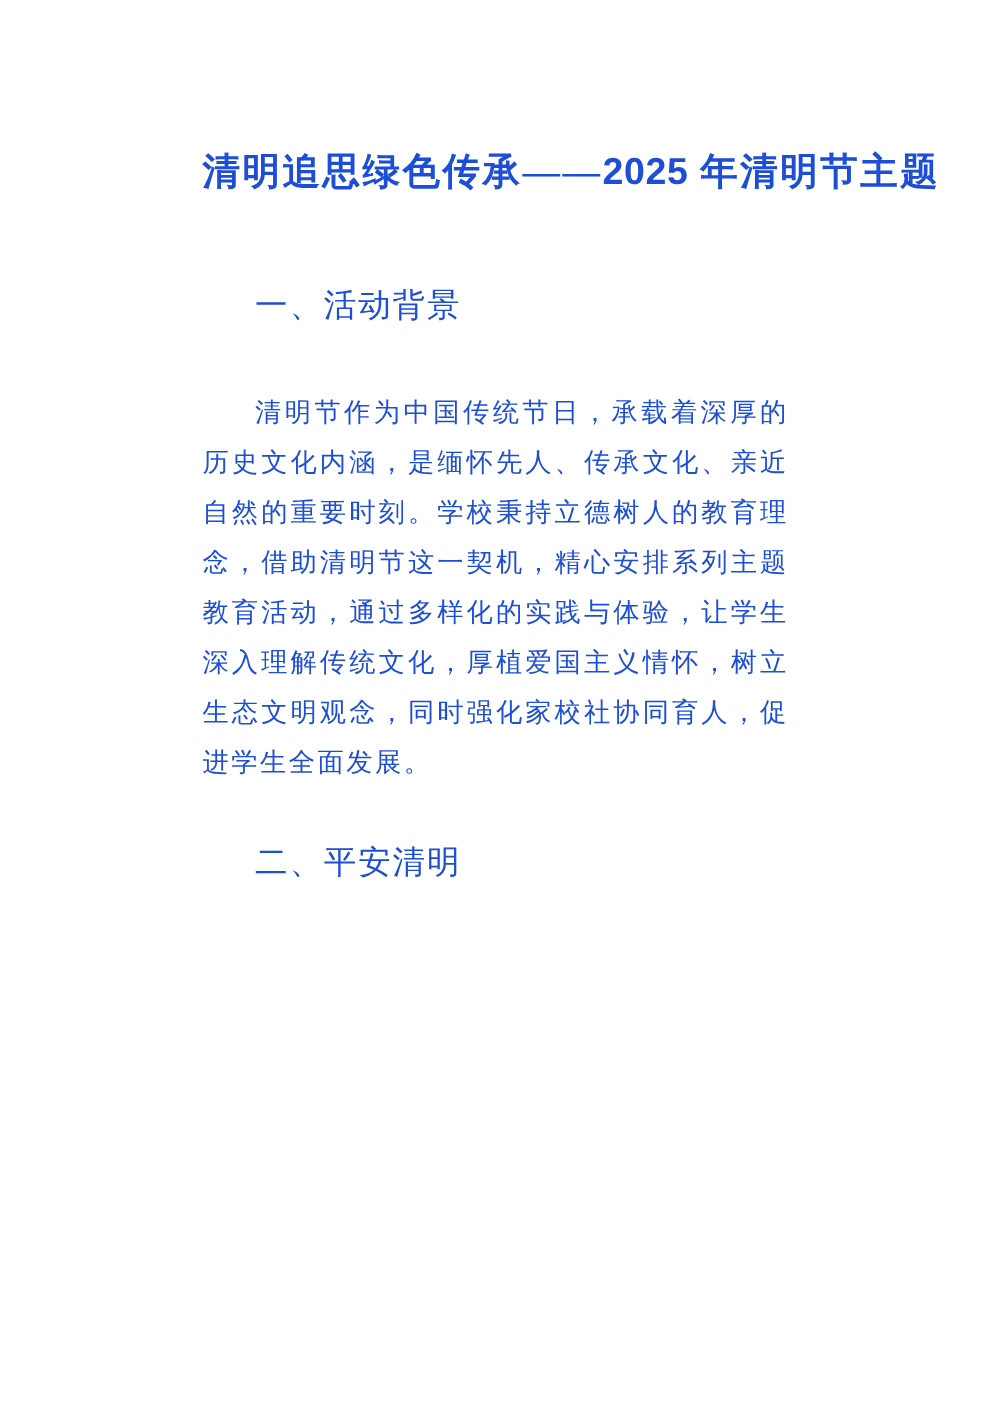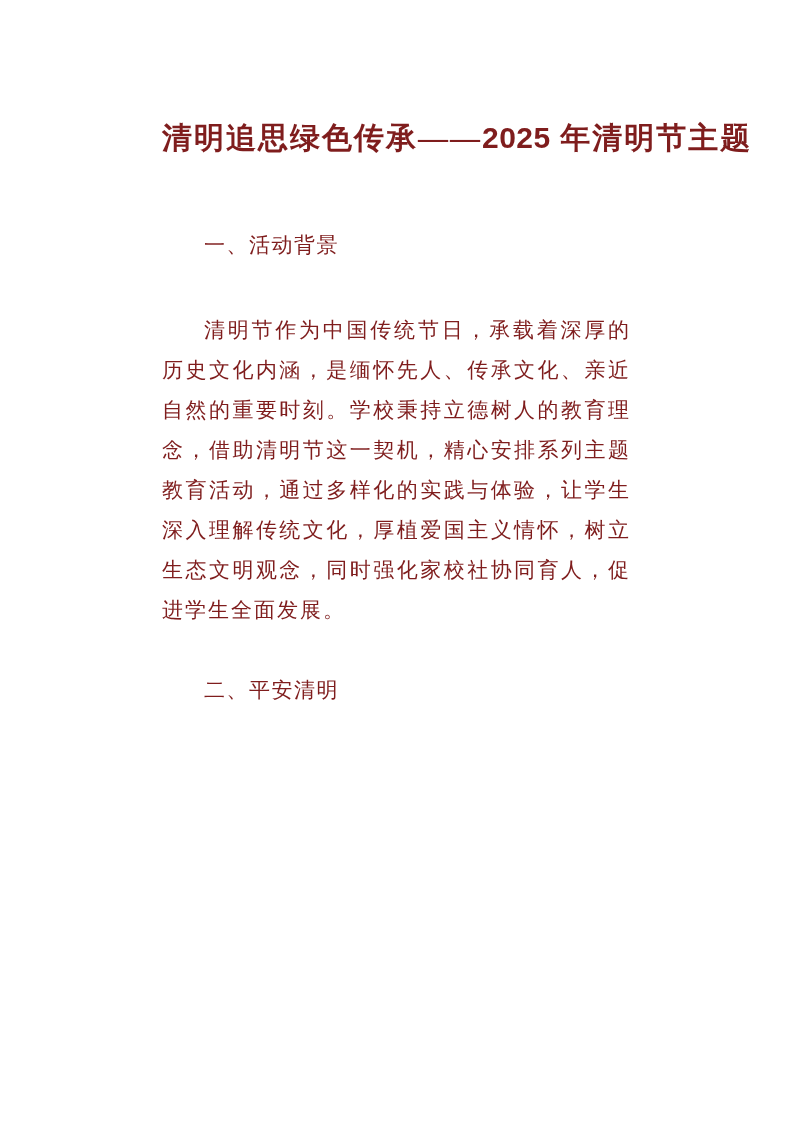--- a/index.html
+++ b/index.html
@@ -8,21 +8,21 @@
     background: #ffffff;
   }
   .page {
     position: relative;
     width: 705px;
     height: 1122px;
     margin: 0 auto;
     box-sizing: border-box;
     padding: 96px 118px 10px 118px;
     background: #ffffff;
-    color: #7f1d1d;
+    color: #1d4ed8;
     font-family: "Liberation Serif", serif;
     overflow: hidden;
   }
   .doc-title {
     margin: 14px 0 60px 0;
     font-size: 30px;
     font-weight: bold;
     line-height: 55px;
     text-align: center;
     letter-spacing: 2px;
@@ -34,21 +34,21 @@
   .outline-item {
     margin: 0 0 45px 0;
     font-size: 21px;
     line-height: 40px;
     text-indent: 42px;
     letter-spacing: 1.5px;
     white-space: nowrap;
   }
   .section-heading {
     margin: 0 0 45px 0;
-    font-size: 21px;
+    font-size: 26px;
     line-height: 40px;
     text-indent: 42px;
     letter-spacing: 1.5px;
     white-space: nowrap;
   }
   .body-paragraph {
     margin: 6px 0 40px 0;
     font-size: 21px;
     line-height: 40px;
     text-indent: 42px;

